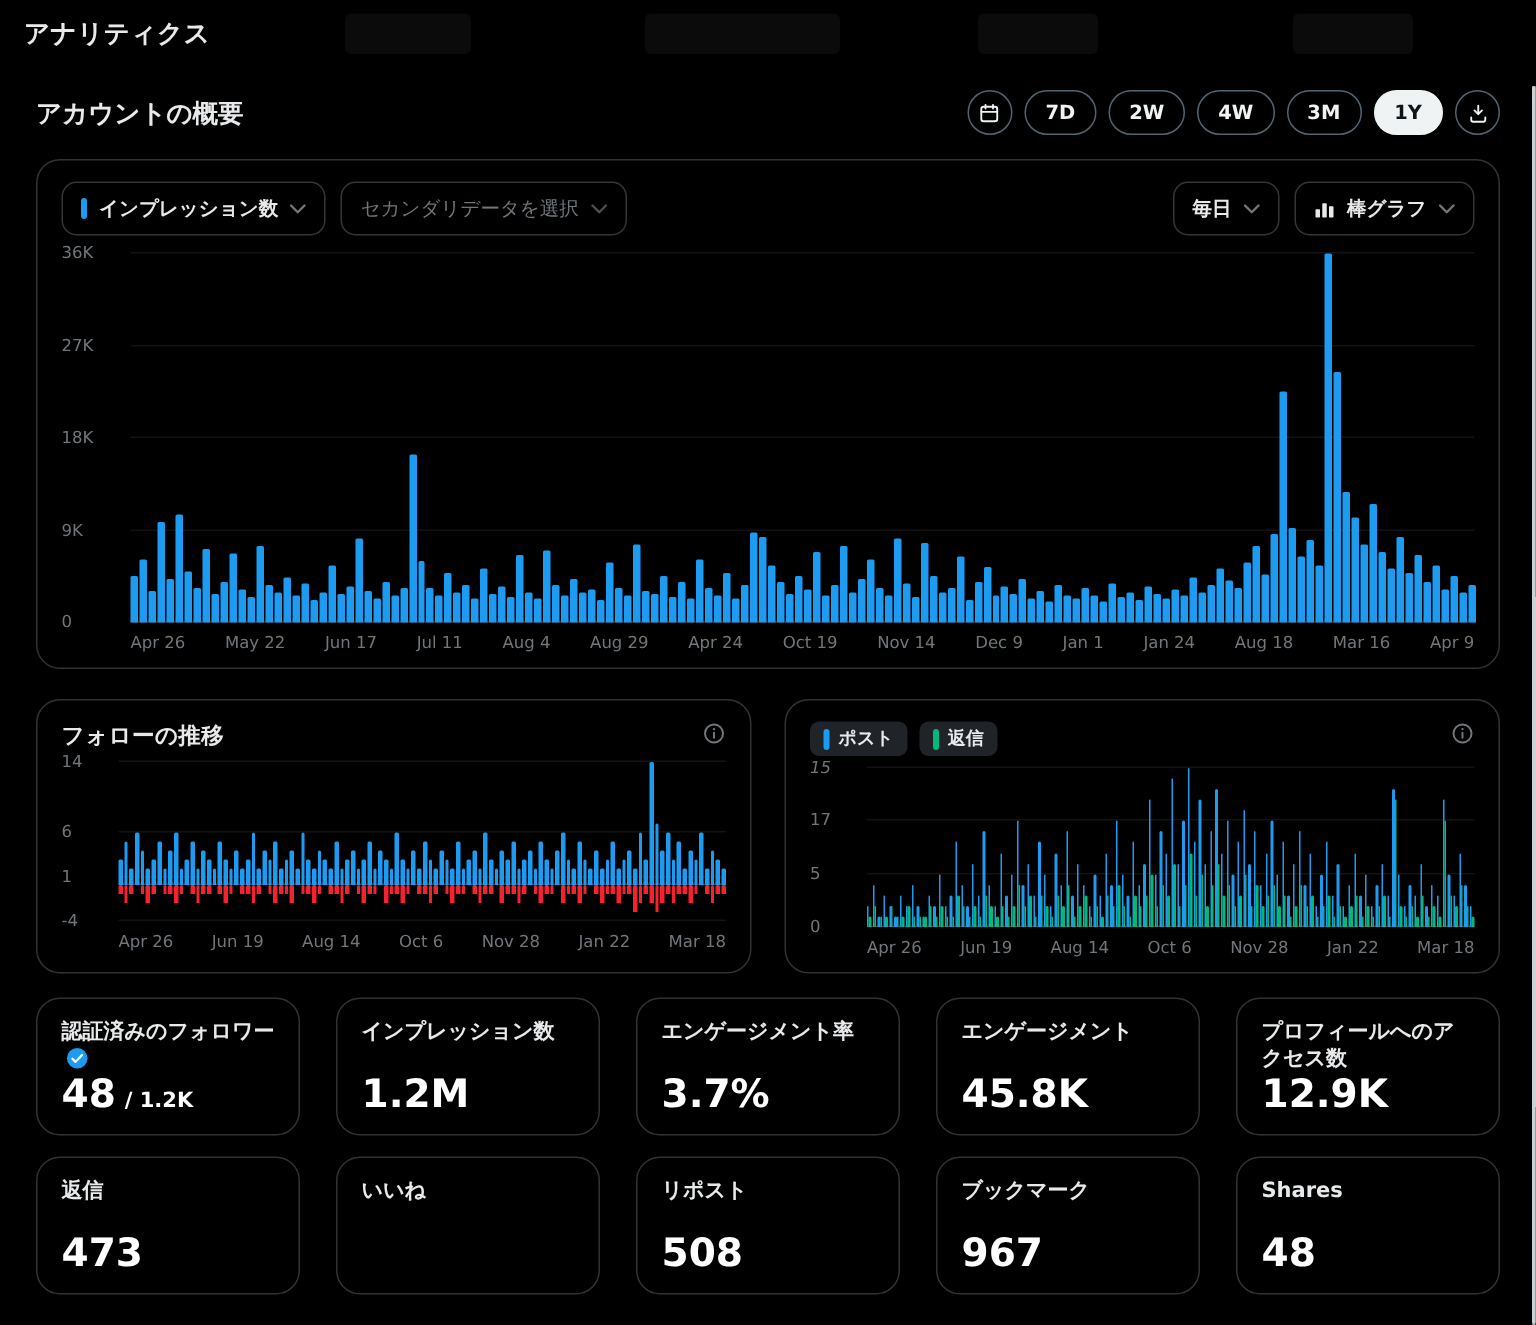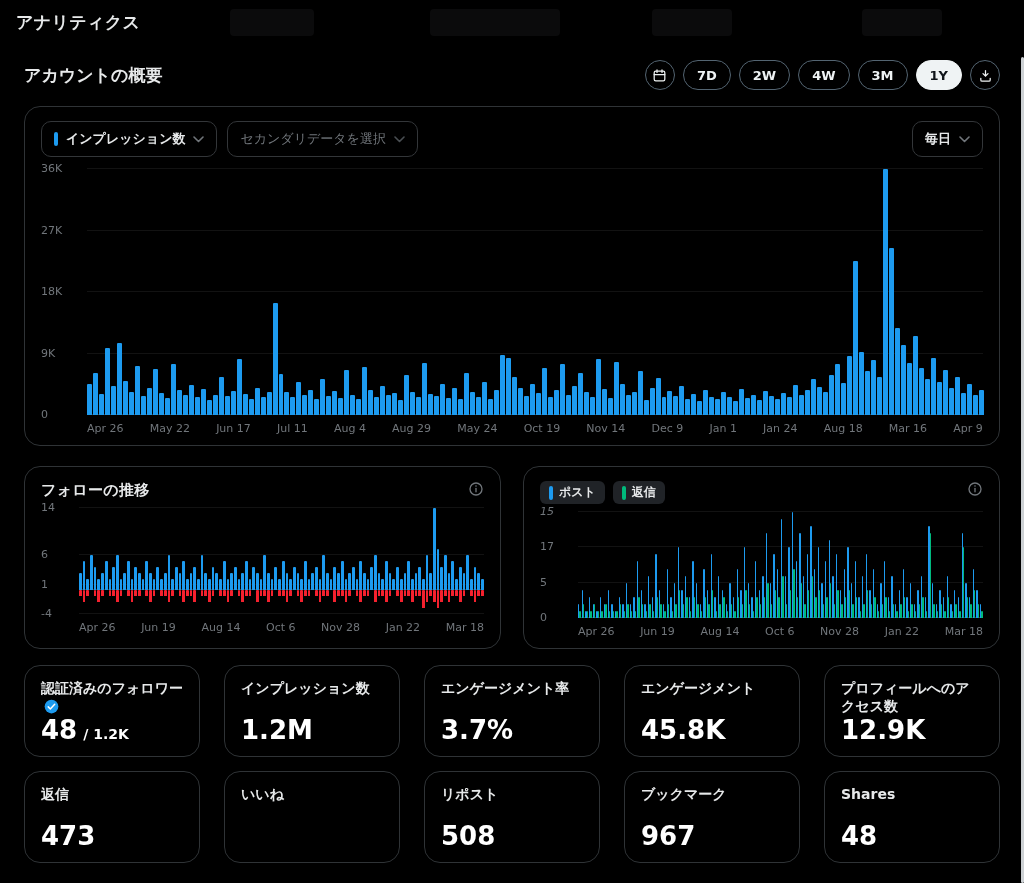--- a/index.html
+++ b/index.html
@@ -129,20 +129,31 @@
             </svg>
         </button>
       </div>
       <div class="ctrl-group">
         <button class="select-pill">
           <span>毎日</span>
           <svg width="11" height="7" viewBox="0 0 11 7">
               <path d="M1 1l4.5 4.5L10 1" fill="none" stroke="#71767b" stroke-width="1.6" stroke-linecap="round" stroke-linejoin="round"></path>
             </svg>
         </button>
+        <button class="select-pill">
+          <svg width="14" height="14" viewBox="0 0 14 14">
+            <rect x="1" y="7.5" width="3" height="5.5" rx="0.5" fill="#e7e9ea"></rect>
+            <rect x="5.5" y="3.5" width="3" height="9.5" rx="0.5" fill="#e7e9ea"></rect>
+            <rect x="10" y="5.5" width="3" height="7.5" rx="0.5" fill="#e7e9ea"></rect>
+          </svg>
+          <span>棒グラフ</span>
+          <svg width="11" height="7" viewBox="0 0 11 7">
+              <path d="M1 1l4.5 4.5L10 1" fill="none" stroke="#71767b" stroke-width="1.6" stroke-linecap="round" stroke-linejoin="round"></path>
+            </svg>
+        </button>
       </div>
     </div>
     <div class="chart main-chart" id="chart-impressions">
         <div class="chart-ylabels">
           <span style="bottom: calc(0% - 6px);">0</span>
           <span style="bottom: calc(25% - 6px);">9K</span>
           <span style="bottom: calc(50% - 6px);">18K</span>
           <span style="bottom: calc(75% - 6px);">27K</span>
           <span style="bottom: calc(100% - 6px);">36K</span>
         </div>
@@ -606,21 +617,21 @@
           </div>
         </div>
         <div></div>
         <div class="chart-xlabels">
           <span>Apr 26</span>
           <span>May 22</span>
           <span>Jun 17</span>
           <span>Jul 11</span>
           <span>Aug 4</span>
           <span>Aug 29</span>
-          <span>May 24</span>
+          <span>Apr 24</span>
           <span>Oct 19</span>
           <span>Nov 14</span>
           <span>Dec 9</span>
           <span>Jan 1</span>
           <span>Jan 24</span>
           <span>Aug 18</span>
           <span>Mar 16</span>
           <span>Apr 9</span>
         </div>
       </div>

